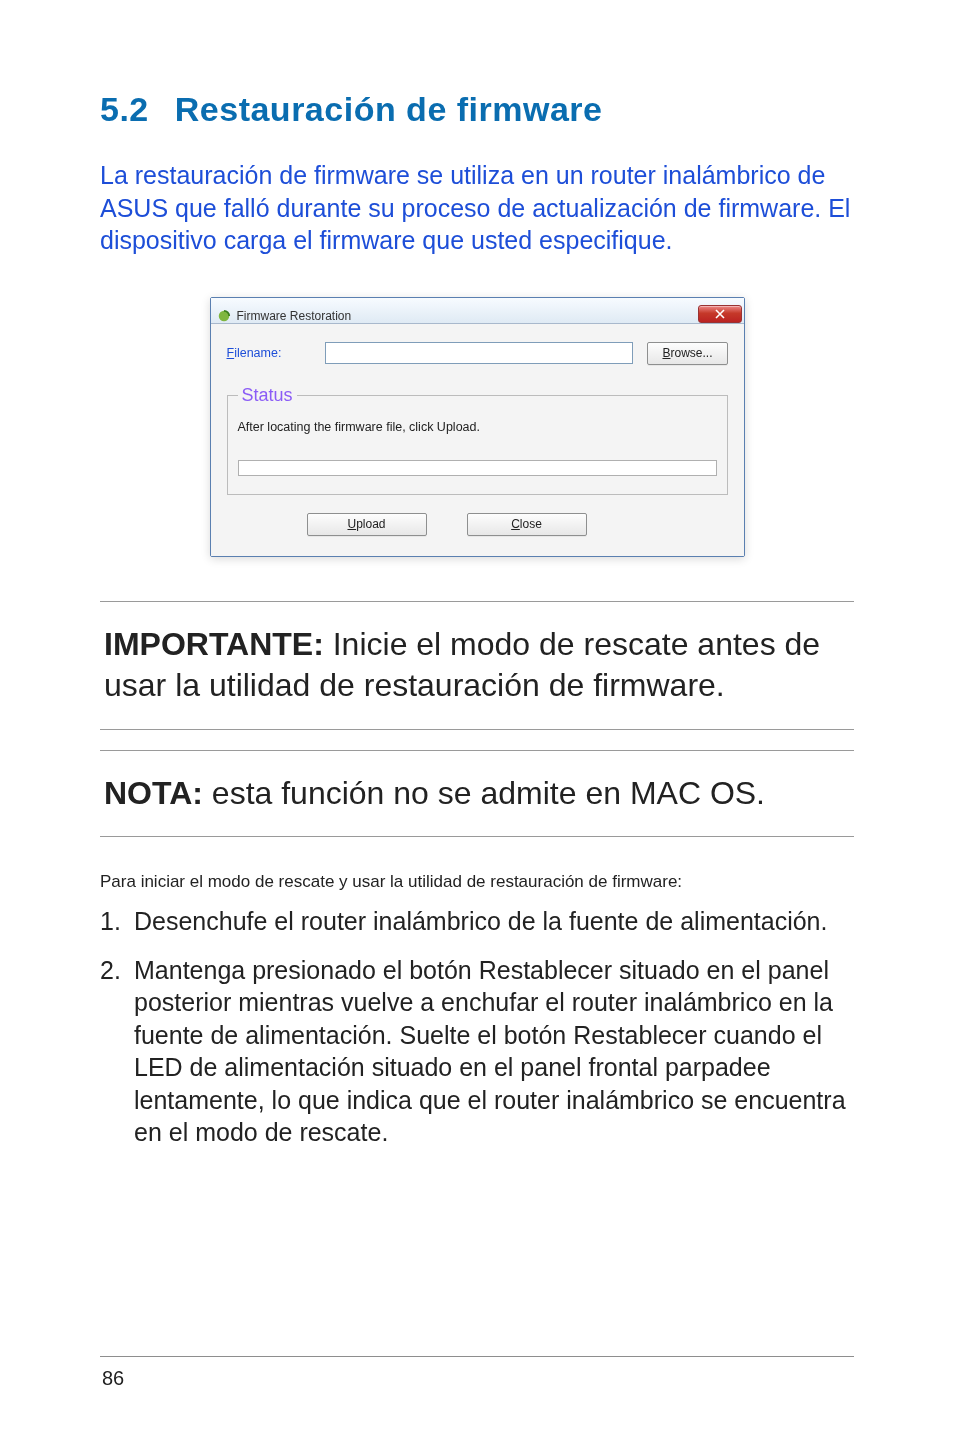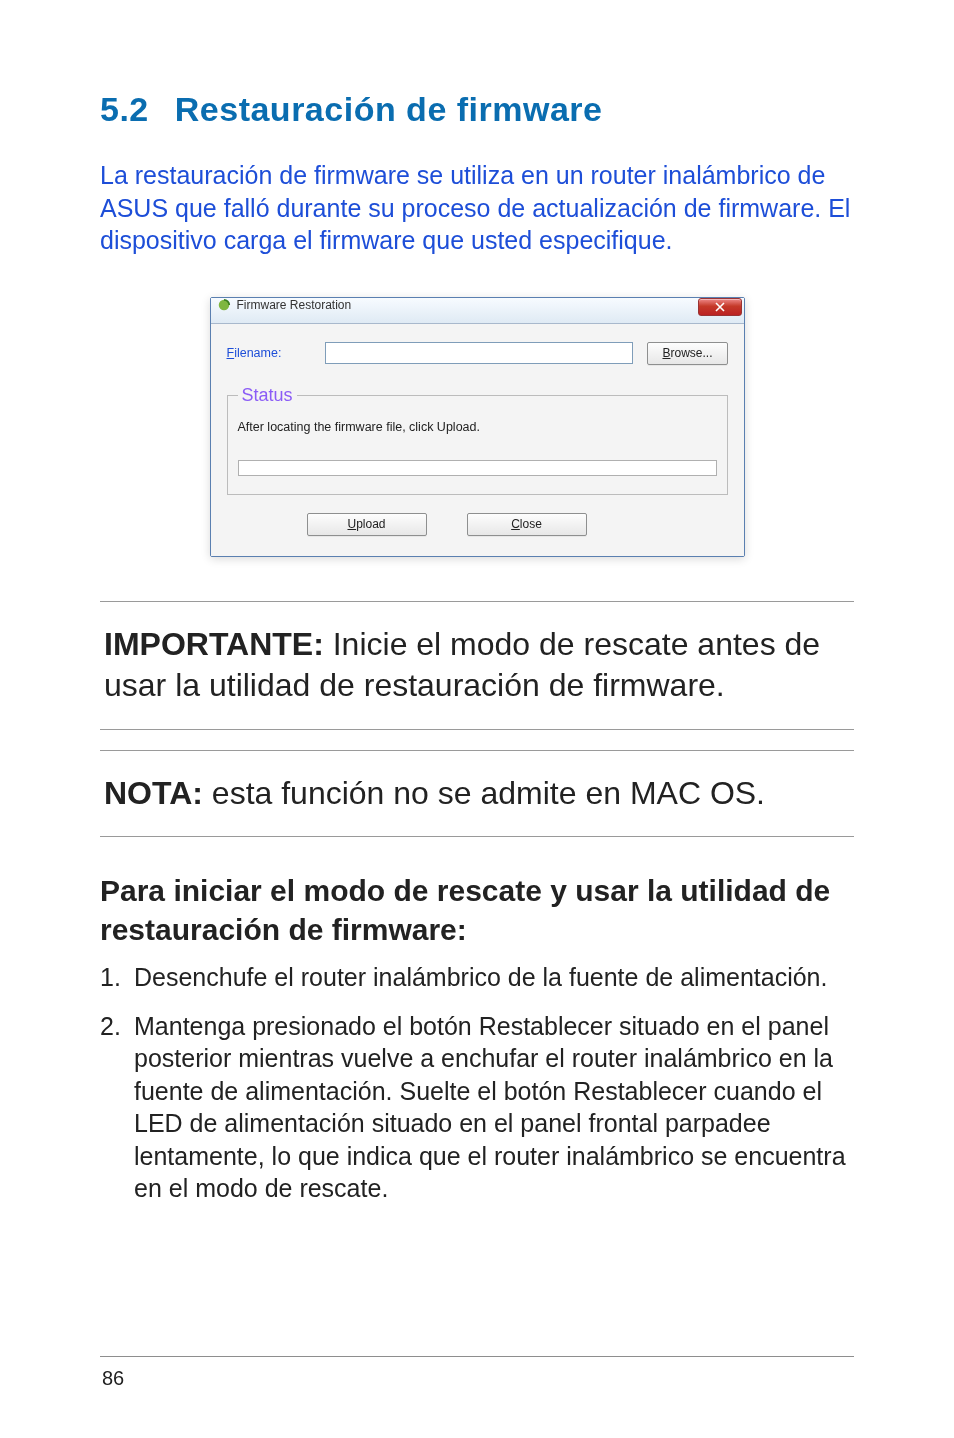--- a/index.html
+++ b/index.html
@@ -33,21 +33,21 @@
     border-radius: 2px;
     background: #f4f4f4;
     box-shadow: 0 2px 10px rgba(0,0,0,.15);
     font-family: "Segoe UI", Tahoma, sans-serif;
   }
   .titlebar {
     height: 26px;
     background: linear-gradient(#f7fbff, #dfeaf4);
     border-bottom: 1px solid #a8b8cc;
     display: flex;
-    align-items: flex-start;
+    align-items: flex-end;
     padding: 0 2px 0 6px;
     font-size: 12px;
     color: #333;
     position: relative;
   }
   .titlebar .app-icon {
     width: 14px; height: 14px; margin-right: 6px;
     display: inline-flex; align-items: center; justify-content: center;
   }
   .titlebar .app-icon svg { width: 14px; height: 14px; }
@@ -131,22 +131,22 @@
     border-top: 1px solid #9a9a9a;
     border-bottom: 1px solid #9a9a9a;
     padding: 22px 4px;
     font-size: 32px;
     line-height: 1.3;
     margin-bottom: 20px;
   }
   .notice .bold { font-weight: 700; }
   
   .subheading {
-    font-weight: 700;
-    font-size: 30px;
+    font-weight: 400;
+    font-size: 17px;
     line-height: 1.3;
     margin: 34px 0 12px 0;
   }
   ol.steps {
     list-style: none;
     counter-reset: step;
     font-size: 25px;
     line-height: 1.3;
   }
   ol.steps li {

